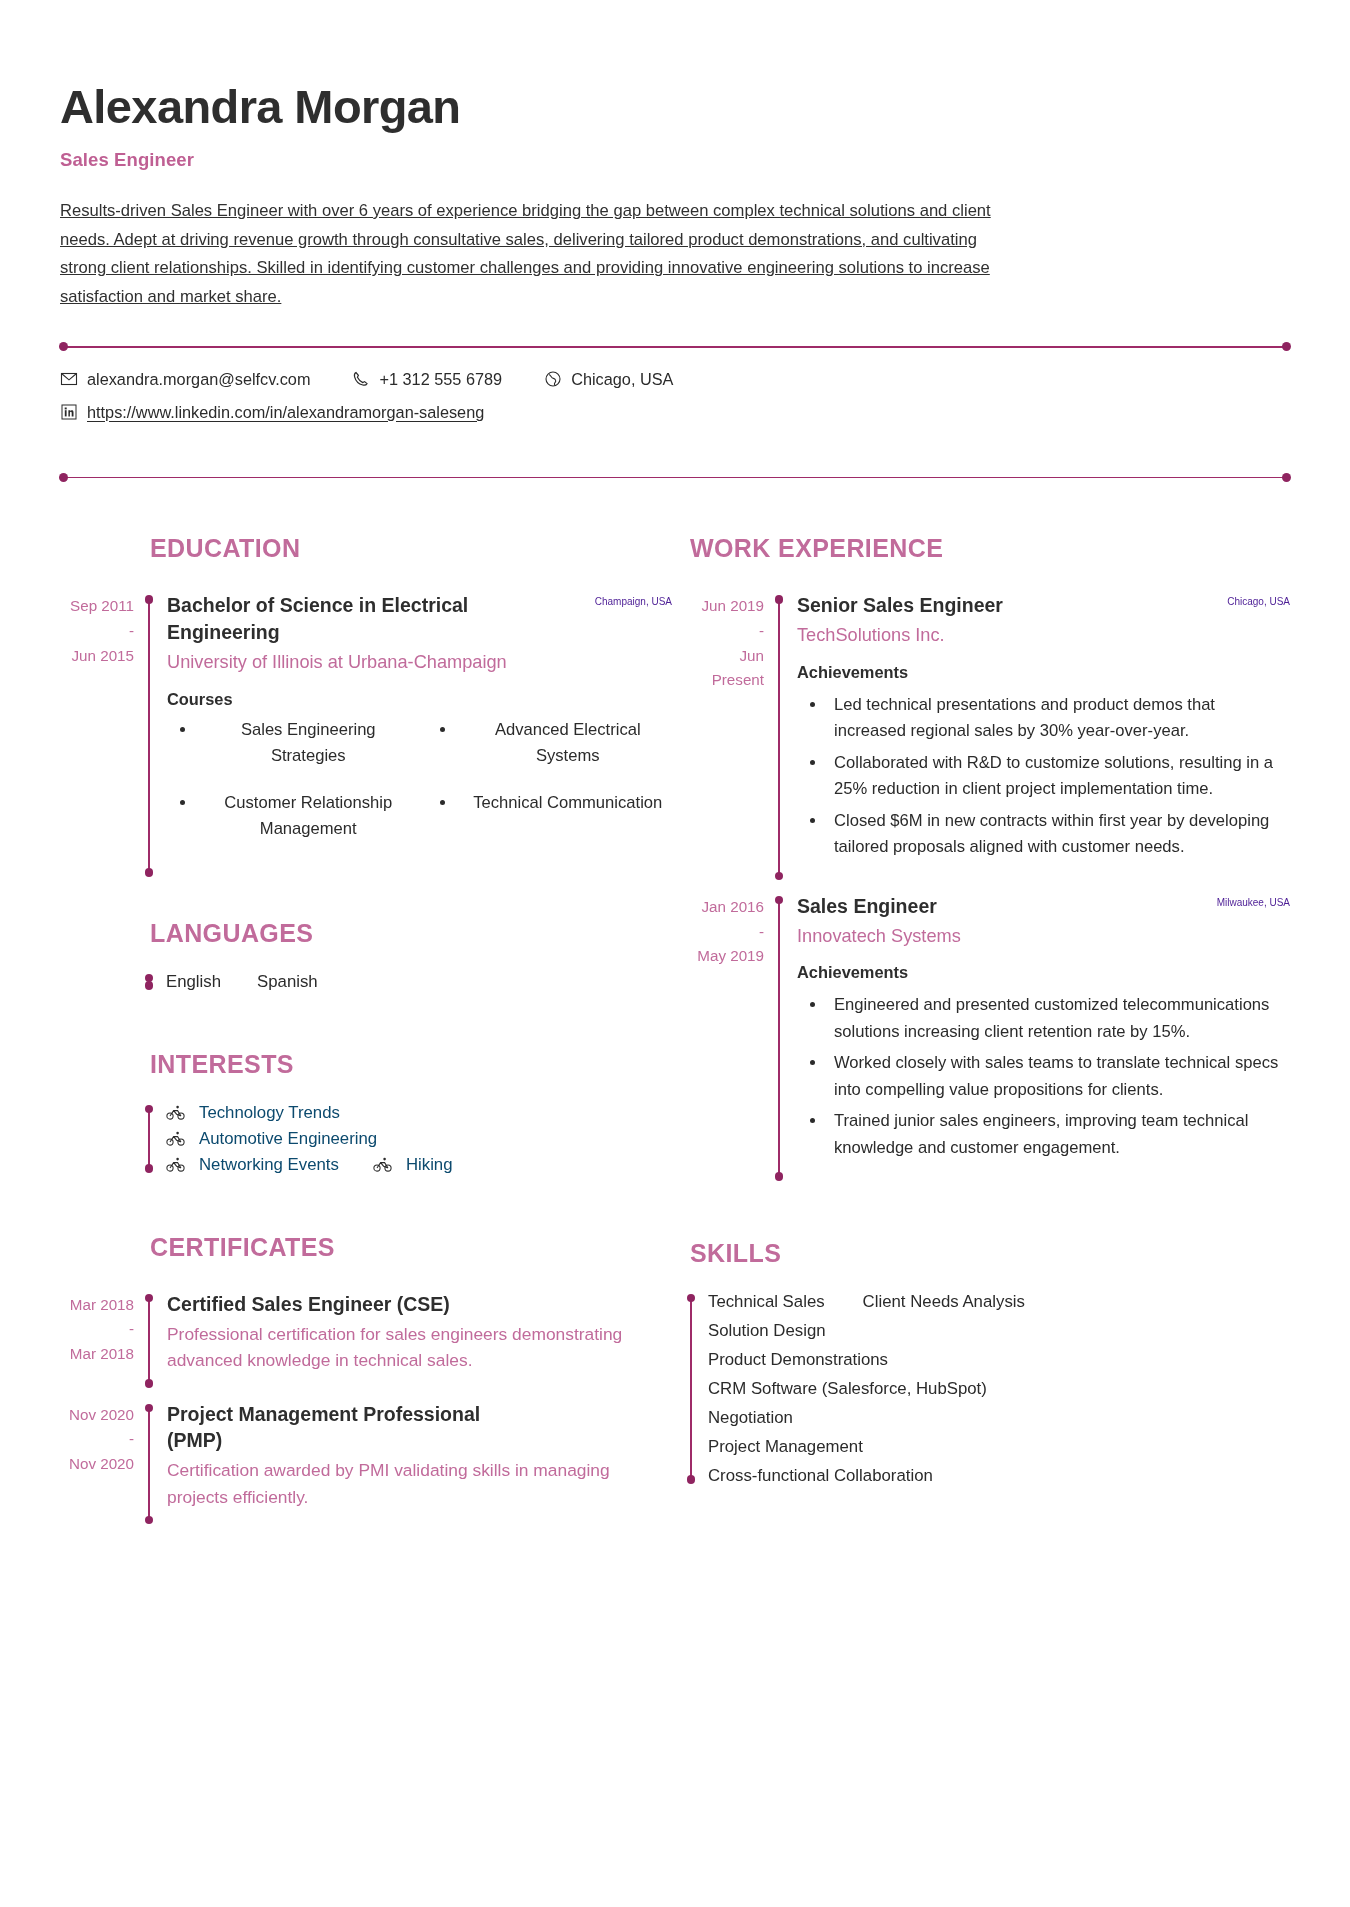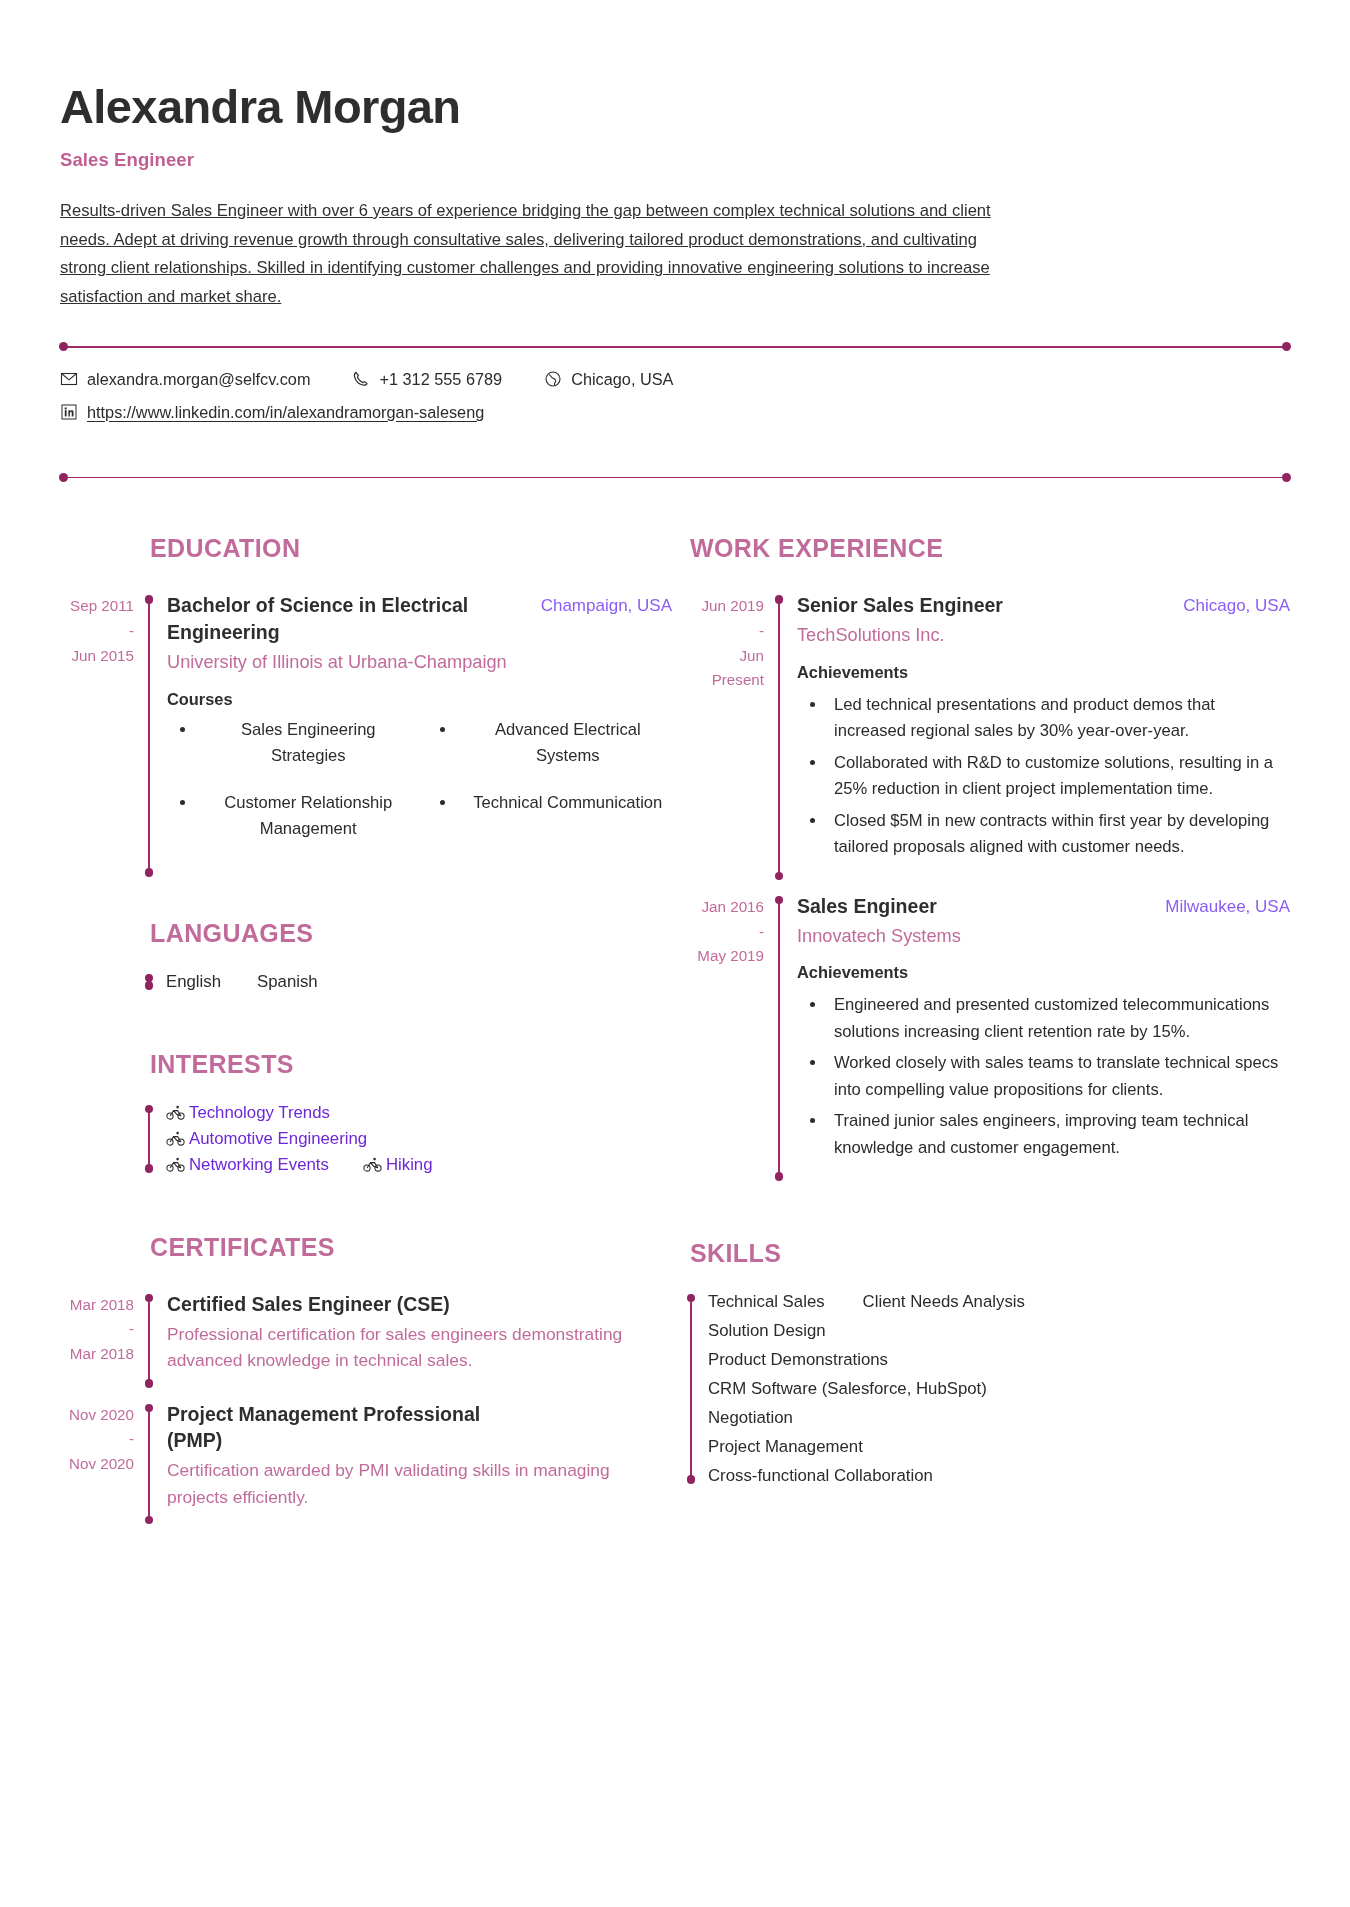--- a/index.html
+++ b/index.html
@@ -169,22 +169,22 @@
   }
   .entry-title {
     font-size: 19.5px;
     font-weight: 800;
     color: #2e2e2e;
     line-height: 1.38;
     max-width: 330px;
   }
   .col-right .entry-title { max-width: 330px; }
   .entry-loc {
-    font-size: 17px;
-    color: #8b5cf6;
+    font-size: 10px;
+    color: #4c1d95;
     white-space: nowrap;
     padding-top: 4px;
   }
   .entry-org {
     font-size: 18.2px;
     color: #c16b9b;
     margin-top: 3px;
     line-height: 1.45;
   }
   .entry-sub {
@@ -246,22 +246,22 @@
   .inline-items {
     display: flex;
     flex-wrap: wrap;
     gap: 6px 36px;
     font-size: 16.8px;
     color: #2b2b2b;
   }
   .interest-rows { display: flex; flex-direction: column; gap: 6px; }
   .interest-line { display: flex; flex-wrap: wrap; gap: 6px 34px; }
   .interest-item {
-    display: flex; align-items: center; gap: 4px;
-    font-size: 16.8px; color: #6d28d9;
+    display: flex; align-items: center; gap: 14px;
+    font-size: 16.8px; color: #0c4a6e;
   }
   .bike-ico { width: 19px; height: 15px; flex: 0 0 19px; }
 
   .skill-list { display: flex; flex-direction: column; gap: 9px; }
   .skill-line { display: flex; flex-wrap: wrap; gap: 8px 38px; }
   .skill-item { font-size: 16.8px; color: #2b2b2b; }
 
   .gap-lg { height: 46px; }
   .gap-md { height: 30px; }
 </style>
@@ -504,21 +504,21 @@
           <div class="entry-body">
             <div class="entry-head">
               <div class="entry-title">Senior Sales Engineer</div>
               <div class="entry-loc">Chicago, USA</div>
             </div>
             <div class="entry-org">TechSolutions Inc.</div>
             <div class="entry-sub">Achievements</div>
             <ul class="bullets">
               <li>Led technical presentations and product demos that increased regional sales by 30% year-over-year.</li>
               <li>Collaborated with R&amp;D to customize solutions, resulting in a 25% reduction in client project implementation time.</li>
-              <li>Closed $5M in new contracts within first year by developing tailored proposals aligned with customer needs.</li>
+              <li>Closed $6M in new contracts within first year by developing tailored proposals aligned with customer needs.</li>
             </ul>
           </div>
         </div>
 
         <div class="entry">
           <div class="entry-date">
             <div>Jan 2016</div>
             <div>-</div>
             <div>May 2019</div>
           </div>

